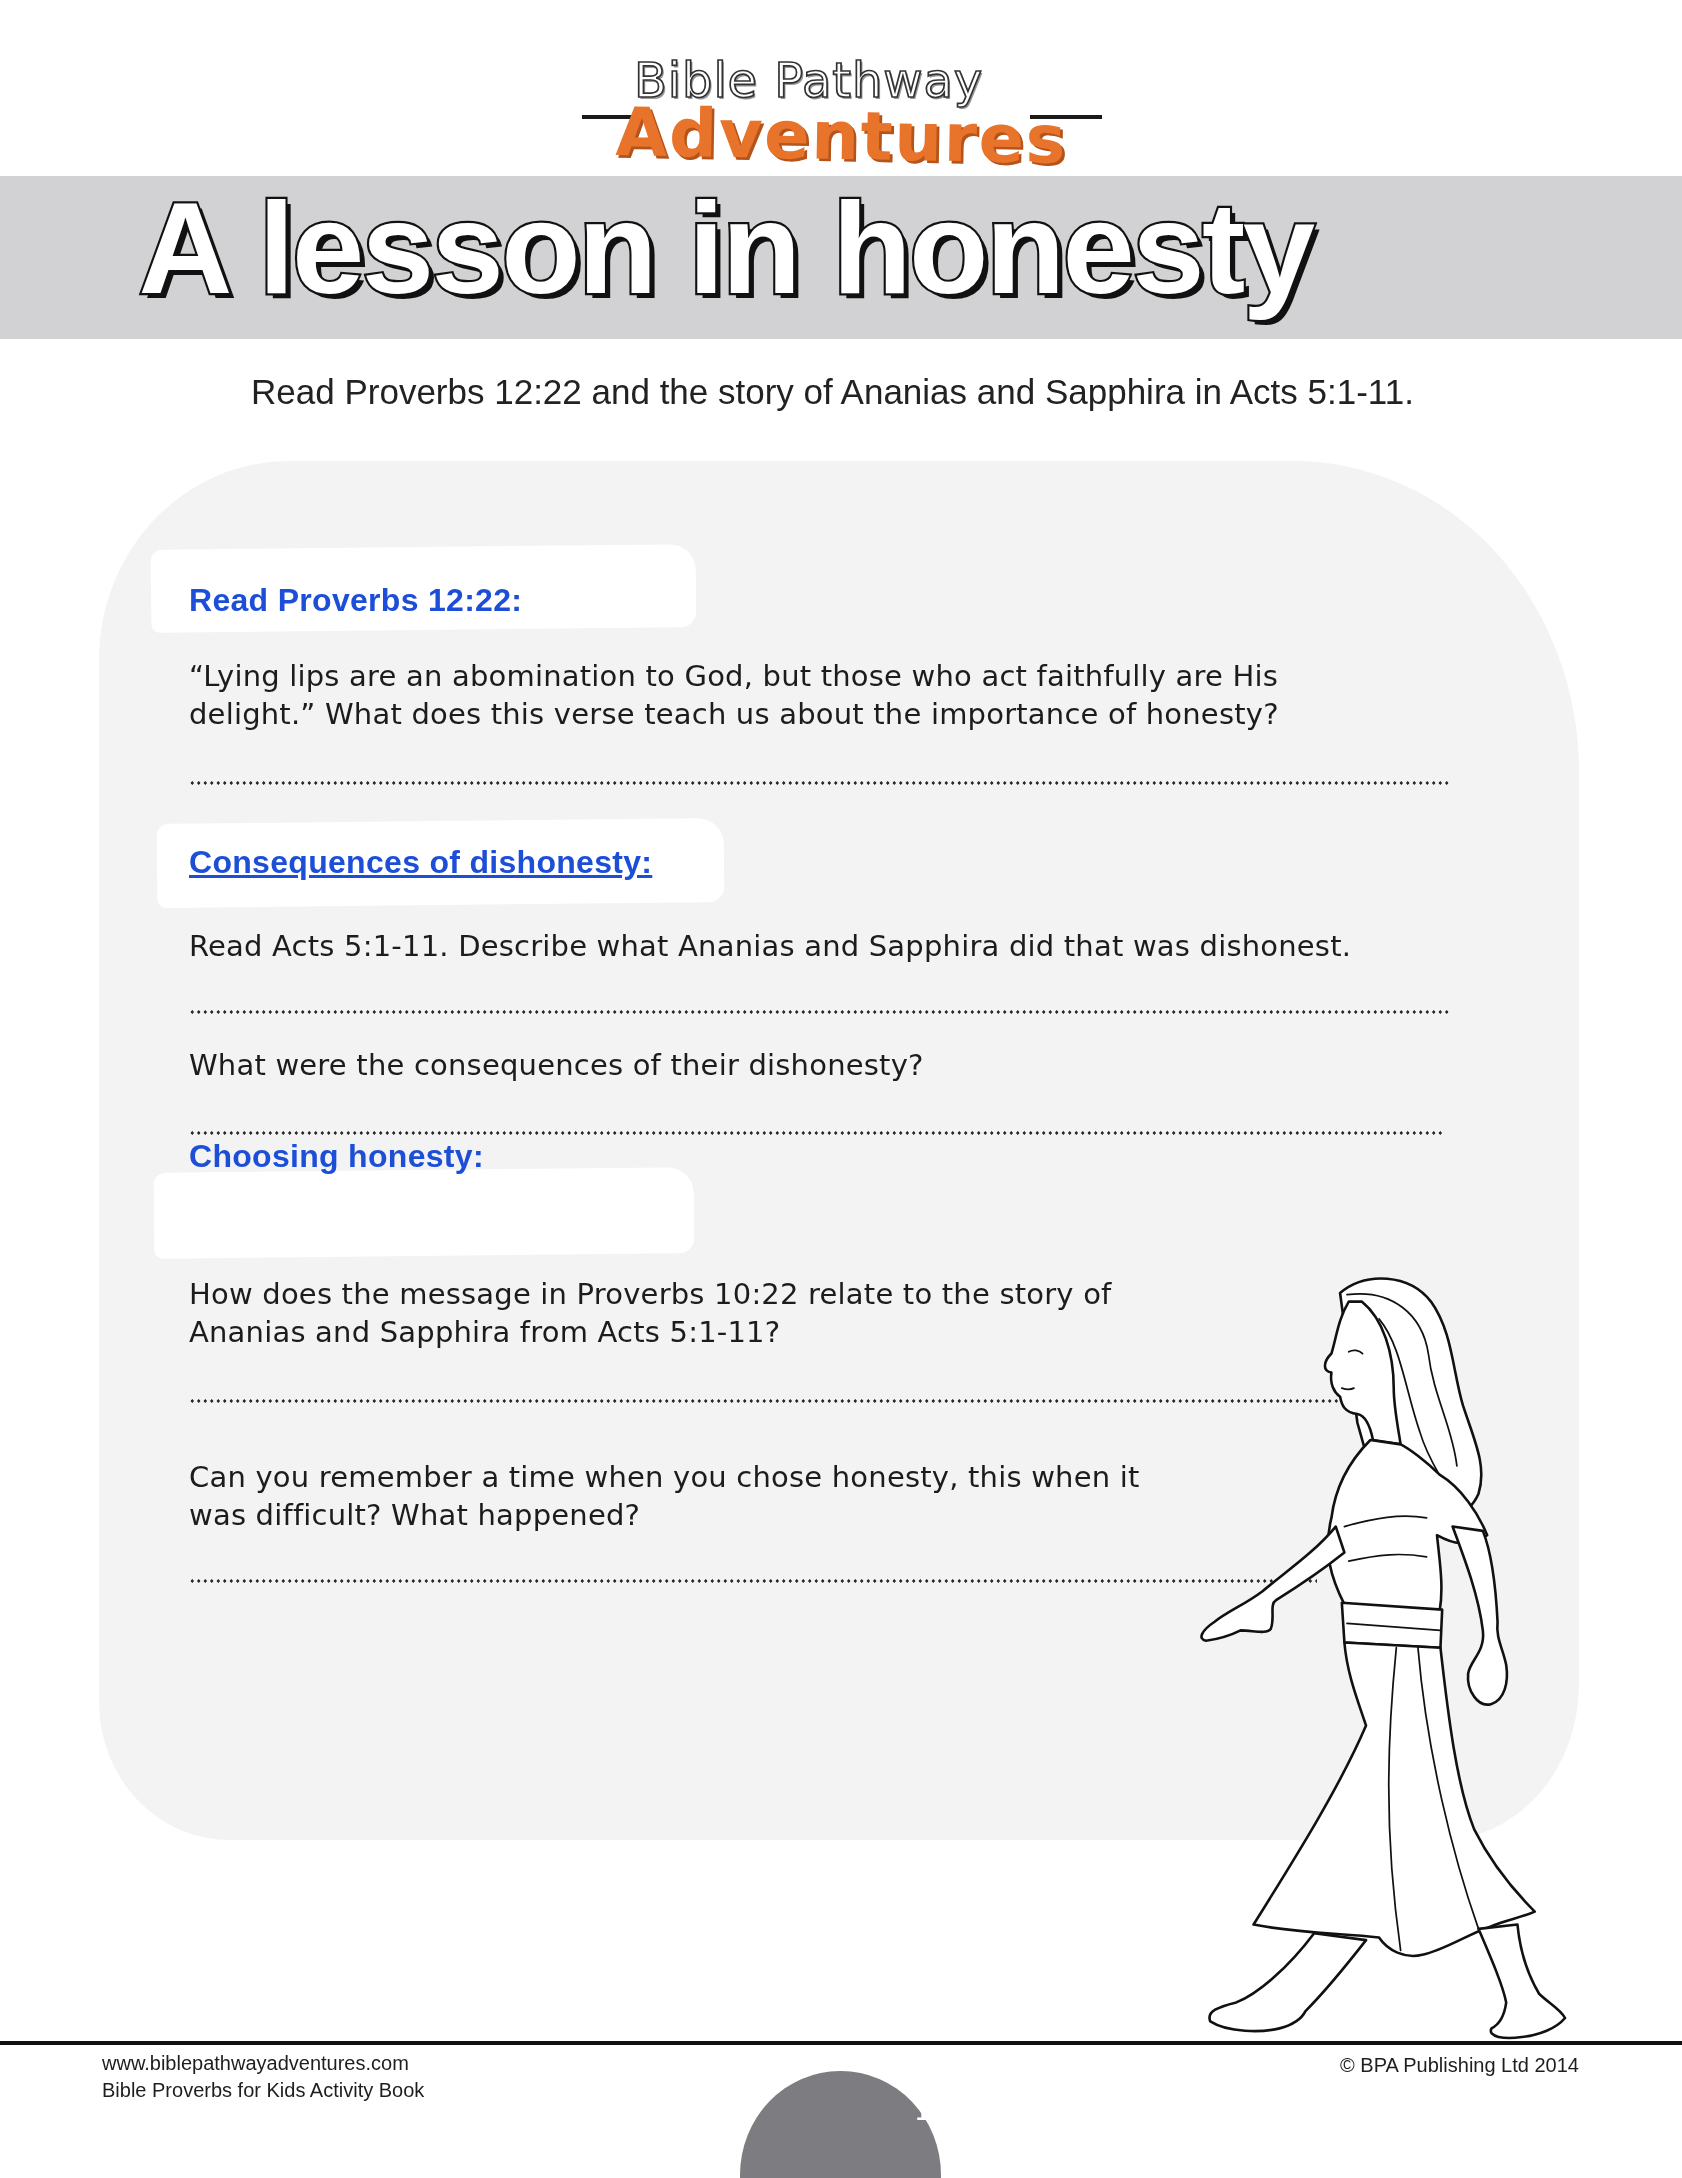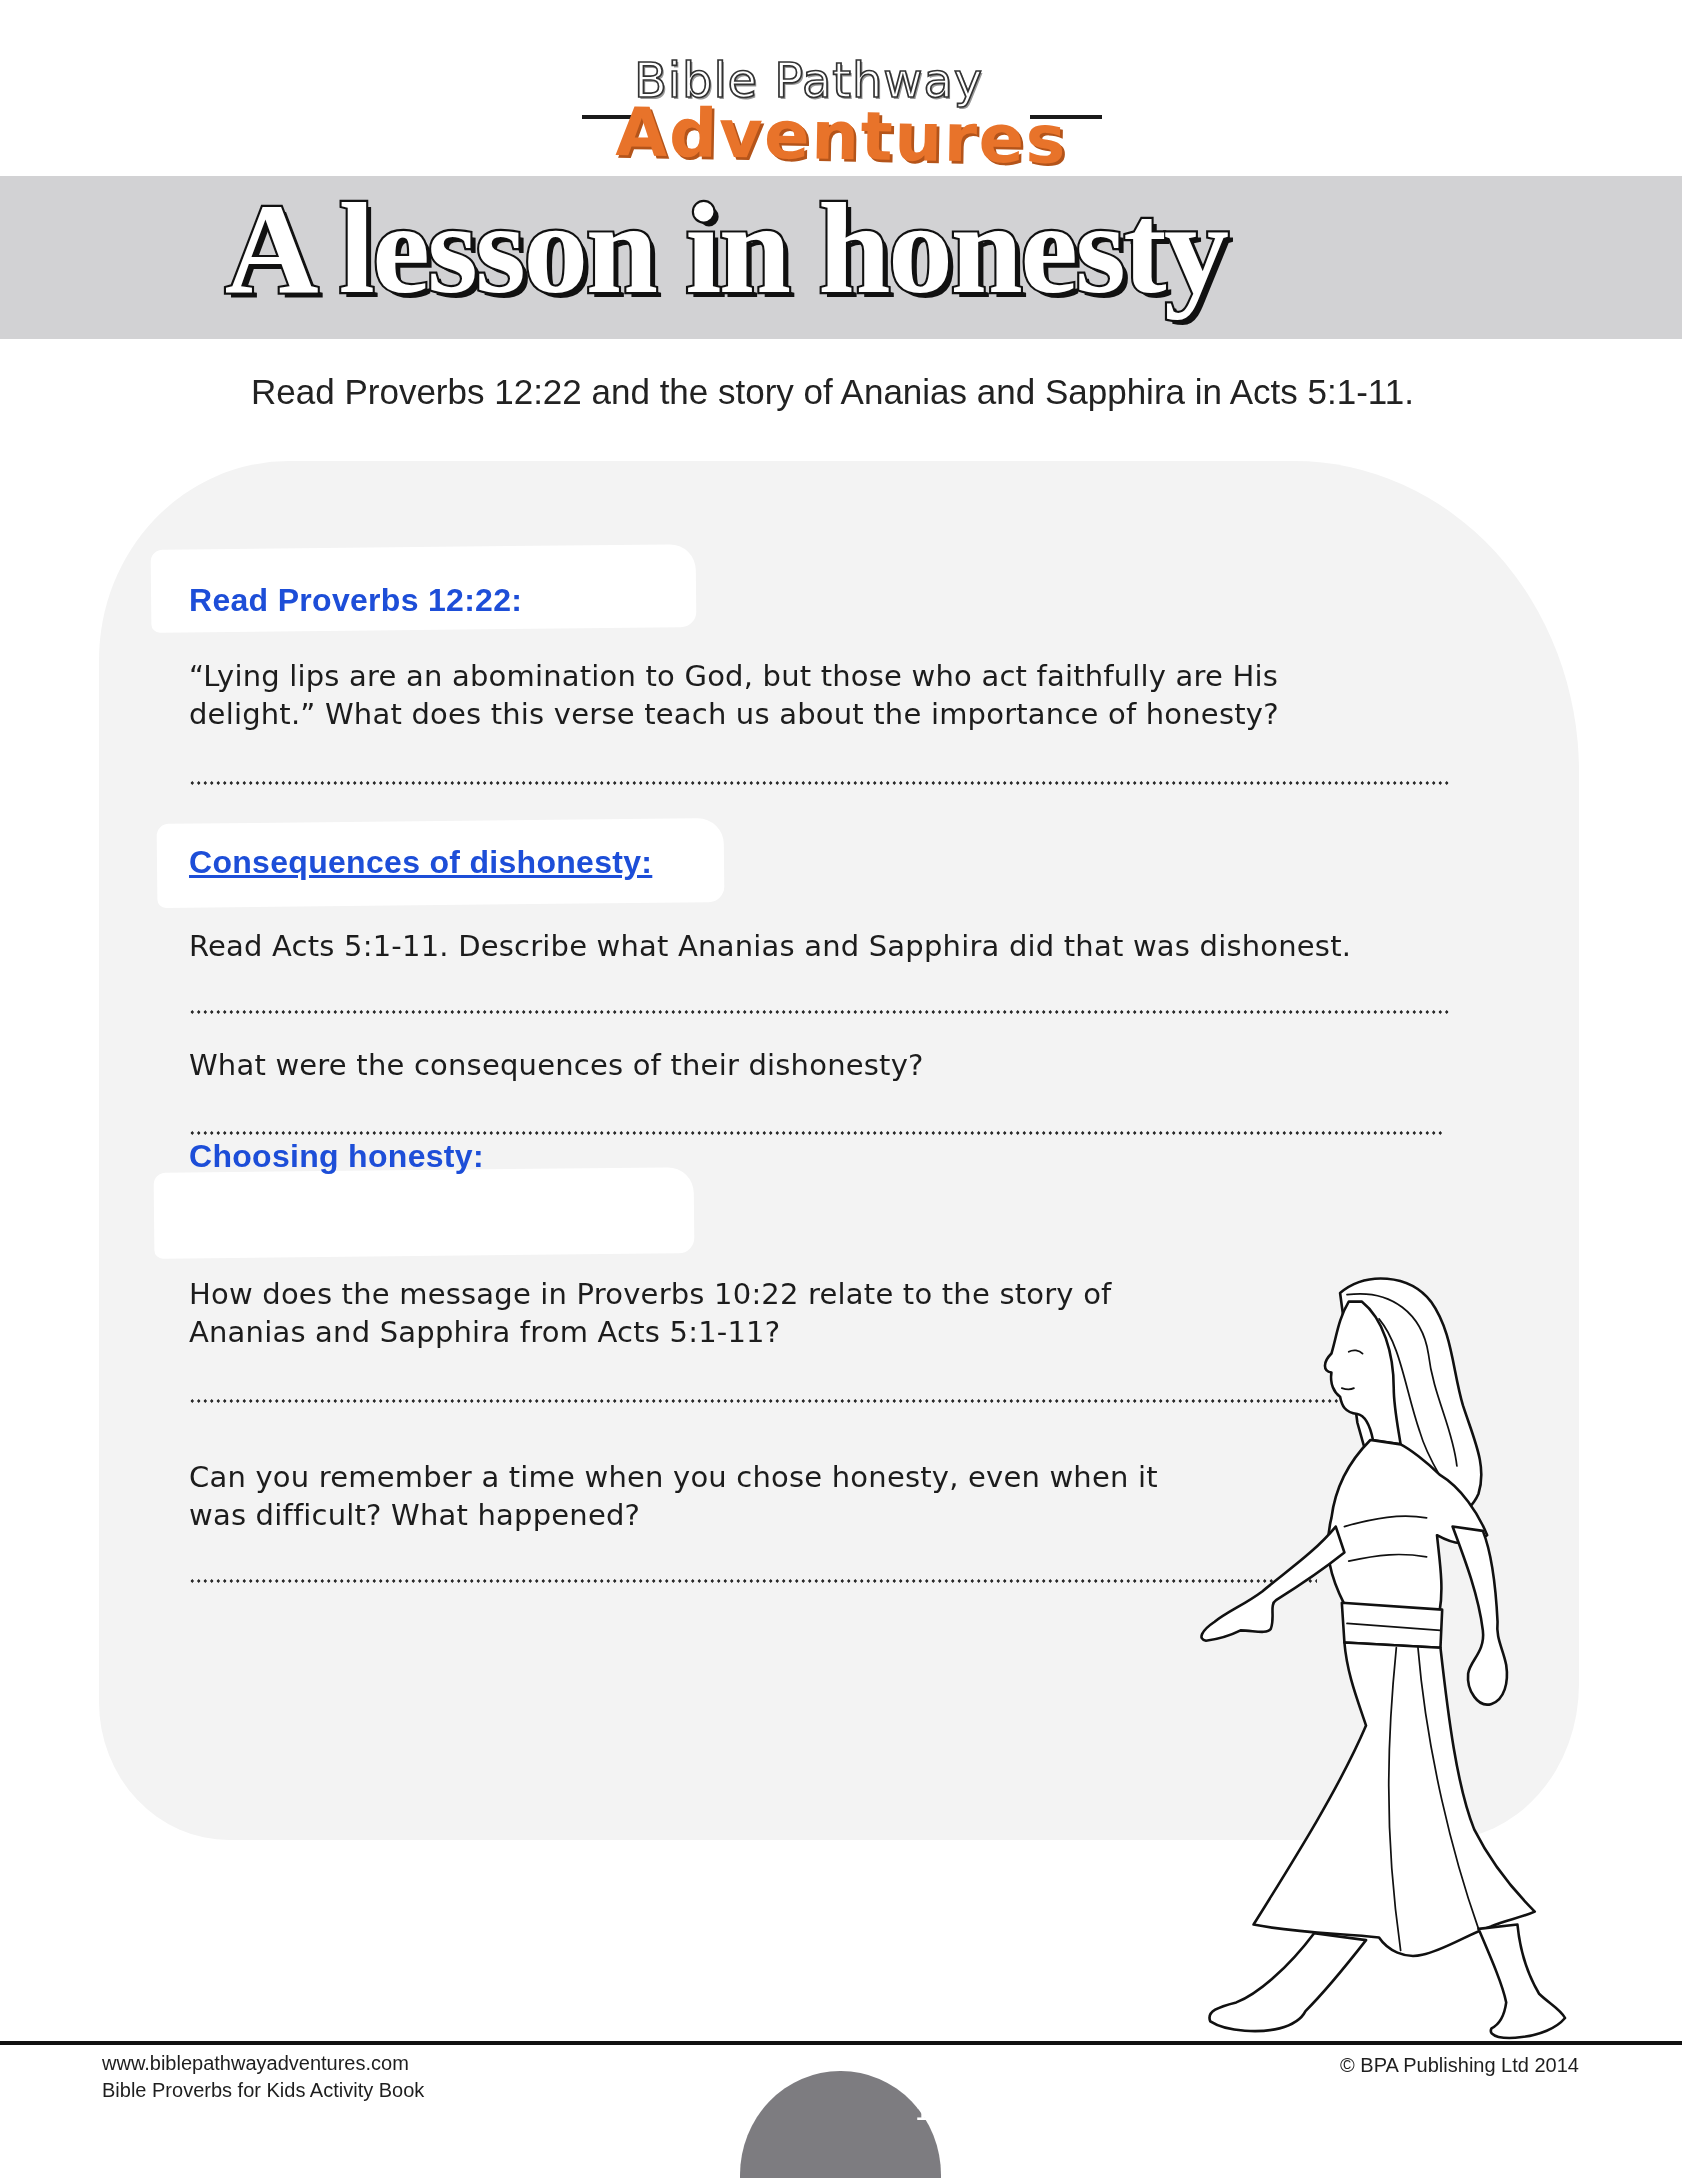--- a/index.html
+++ b/index.html
@@ -7,21 +7,21 @@
 
   
   .logo-line { position:absolute; height:4.3px; background:#1a1a1a; top:115px; }
   .logo-top { position:absolute; left:0; width:1617px; top:52px; text-align:center; font-family:"DejaVu Sans", sans-serif; font-size:48px; font-weight:normal; color:#ffffff; letter-spacing:0.9px;
     -webkit-text-stroke:1.7px #333; text-shadow:1.7px 1.7px 0 #9a9a9a; }
   .logo-bottom { position:absolute; left:0; width:1683px; top:97px; text-align:center; font-family:"DejaVu Sans", sans-serif; font-size:67px; font-weight:bold; color:#e8732a; letter-spacing:1.7px;
     text-shadow:2.6px 2.6px 0 #b4541a; transform:rotate(1deg); }
 
   
   .banner { position:absolute; left:0; top:176px; width:1683px; height:163px; background:#d2d2d4; }
-  .title { position:absolute; left:0; top:183px; width:1451px; text-align:center; font-family:Liberation Serif, serif; font-weight:bold; font-size:130px; letter-spacing:-2.6px; color:#ffffff;
+  .title { position:absolute; left:0; top:183px; width:1451px; text-align:center; font-family:Liberation Sans, sans-serif; font-weight:bold; font-size:130px; letter-spacing:-2.6px; color:#ffffff;
     -webkit-text-stroke:4.3px #111; paint-order:stroke fill; text-shadow:5.2px 5.2px 0 #111; line-height:1; }
 
   .subtitle { position:absolute; left:0; top:374px; width:1665px; text-align:center; font-family:"Liberation Sans", sans-serif; font-size:35px; color:#222; line-height:1; }
 
   
   .card { position:absolute; left:99px; top:461px; width:1480px; height:1379px; background:#f3f3f3;
     border-top-left-radius:190px 199px; border-top-right-radius:285px 311px; border-bottom-left-radius:130px 138px; border-bottom-right-radius:138px 156px; }
 
   .hl { position:absolute; background:#ffffff; border-radius:12px 26px 15.6px 8.6px; transform:rotate(-0.6deg); }
   .heading { position:absolute; left:189px; font-family:"Liberation Sans", sans-serif; font-weight:bold; font-size:32px; color:#1d4ed8; line-height:1; letter-spacing:0.3px; }
@@ -64,21 +64,21 @@
 <div class="qtext" style="top:927px;">Read Acts 5:1-11. Describe what Ananias and Sapphira did that was dishonest.</div>
 <div class="dots" style="top:1010px;width:1262px;"></div>
 <div class="qtext" style="top:1046px;">What were the consequences of their dishonesty?</div>
 <div class="dots" style="top:1131px;width:1256px;"></div>
 
 <div class="hl" style="left:154px;top:1170px;width:540px;height:86px;"></div>
 <div class="heading" style="top:1140px;">Choosing honesty:</div>
 <div class="qtext" style="top:1275px;">How does the message in Proverbs 10:22 relate to the story of
 Ananias and Sapphira from Acts 5:1-11?</div>
 <div class="dots" style="top:1399px;width:1180px;"></div>
-<div class="qtext" style="top:1458px;">Can you remember a time when you chose honesty, even when it
+<div class="qtext" style="top:1458px;">Can you remember a time when you chose honesty, this when it
 was difficult? What happened?</div>
 <div class="dots" style="top:1579px;width:1128px;"></div>
 
 <svg class="figure" viewBox="0 0 460 905" fill="none" stroke="#111" stroke-width="3" stroke-linejoin="round" stroke-linecap="round">
 
   <path fill="#fff" d="M170 30 C200 5 250 8 275 40 C300 75 300 120 312 160 C325 200 340 230 330 262 C320 285 300 290 290 300 L235 300 C215 260 200 220 190 180 Z"></path>
 
   <path fill="#fff" d="M180 40 C168 60 166 80 160 100 C150 110 150 120 160 122 C158 135 163 145 170 150 C172 160 175 168 190 170 C200 172 205 185 208 200 L240 205 C236 180 232 160 232 140 C232 100 220 60 195 40 Z"></path>
   <path d="M180 98 C185 95 192 96 196 100" stroke-width="2"></path>
   <path d="M172 140 C178 142 182 142 186 140" stroke-width="2"></path>

